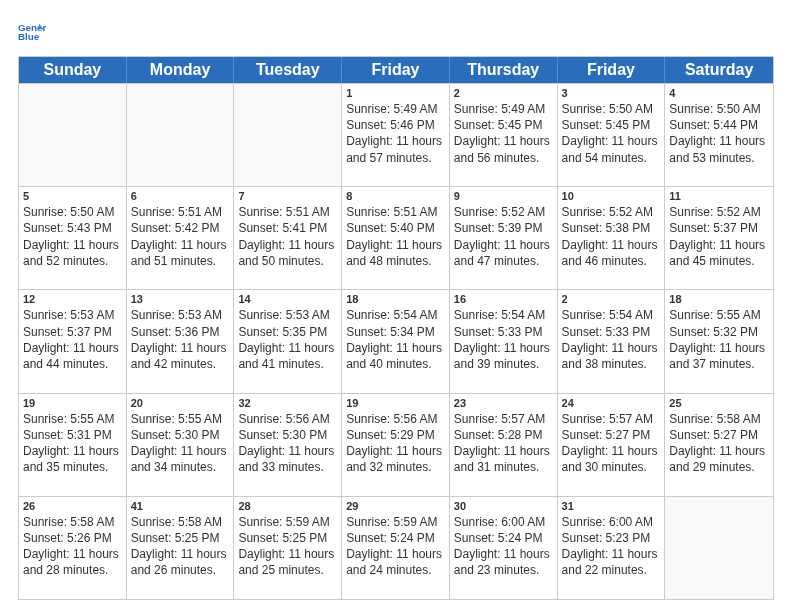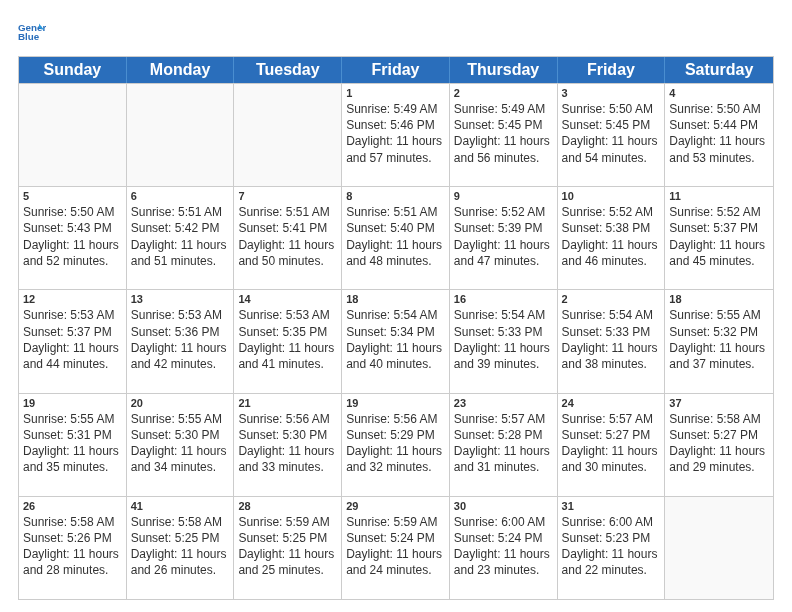--- a/index.html
+++ b/index.html
@@ -249,21 +249,21 @@
 Sunset: 5:31 PM
 Daylight: 11 hours and 35 minutes.</div>
           </div>
           <div class="cal-cell">
             <div class="day-num">20</div>
             <div class="cell-text" style="white-space: pre-line;">Sunrise: 5:55 AM
 Sunset: 5:30 PM
 Daylight: 11 hours and 34 minutes.</div>
           </div>
           <div class="cal-cell">
-            <div class="day-num">21</div>
+            <div class="day-num">32</div>
             <div class="cell-text" style="white-space: pre-line;">Sunrise: 5:56 AM
 Sunset: 5:30 PM
 Daylight: 11 hours and 33 minutes.</div>
           </div>
           <div class="cal-cell">
             <div class="day-num">19</div>
             <div class="cell-text" style="white-space: pre-line;">Sunrise: 5:56 AM
 Sunset: 5:29 PM
 Daylight: 11 hours and 32 minutes.</div>
           </div>
@@ -273,21 +273,21 @@
 Sunset: 5:28 PM
 Daylight: 11 hours and 31 minutes.</div>
           </div>
           <div class="cal-cell">
             <div class="day-num">24</div>
             <div class="cell-text" style="white-space: pre-line;">Sunrise: 5:57 AM
 Sunset: 5:27 PM
 Daylight: 11 hours and 30 minutes.</div>
           </div>
           <div class="cal-cell">
-            <div class="day-num">37</div>
+            <div class="day-num">25</div>
             <div class="cell-text" style="white-space: pre-line;">Sunrise: 5:58 AM
 Sunset: 5:27 PM
 Daylight: 11 hours and 29 minutes.</div>
           </div>
         </div>
         <div class="cal-row">
           <div class="cal-cell">
             <div class="day-num">26</div>
             <div class="cell-text" style="white-space: pre-line;">Sunrise: 5:58 AM
 Sunset: 5:26 PM

